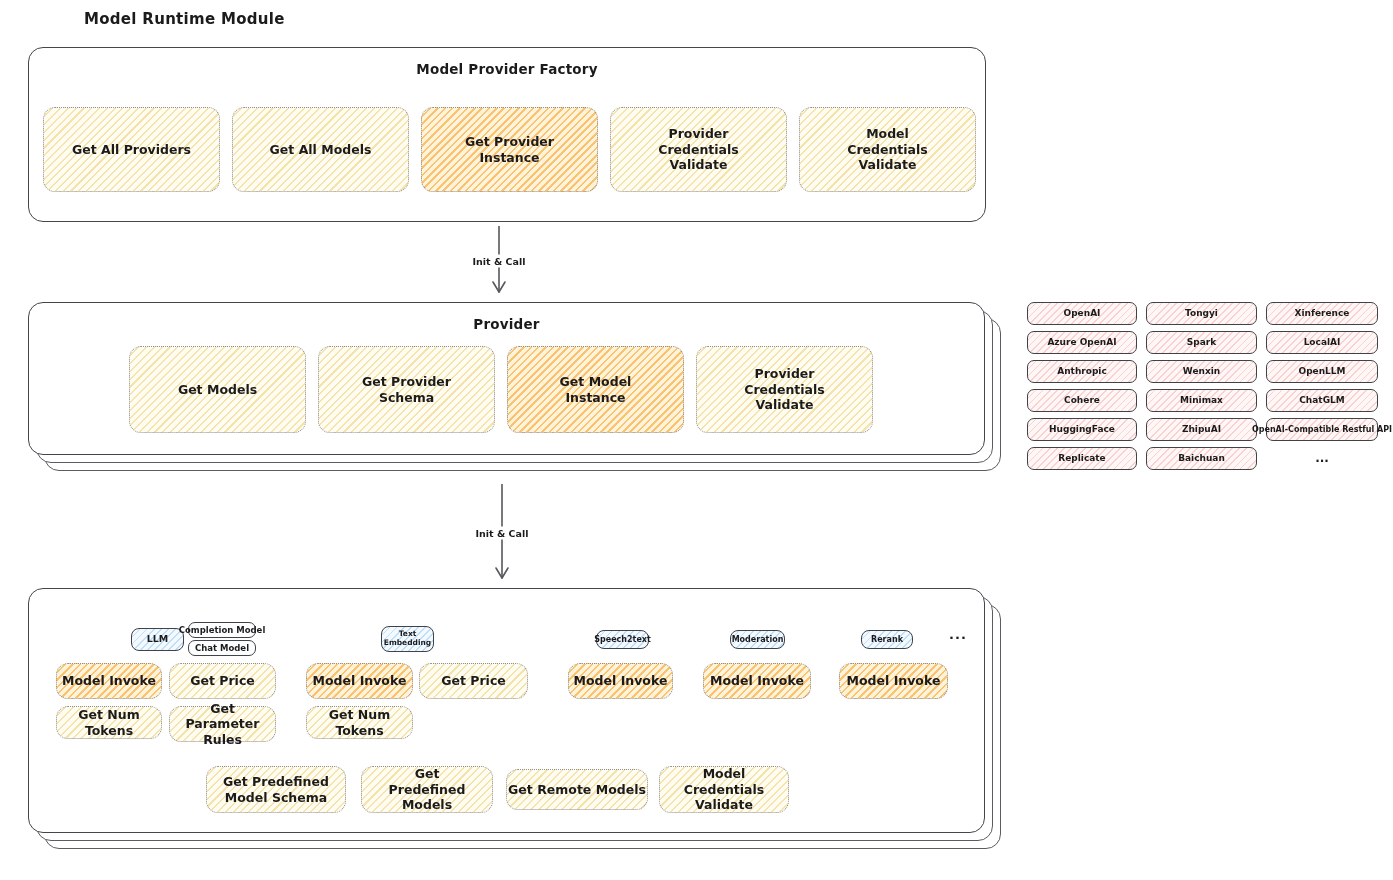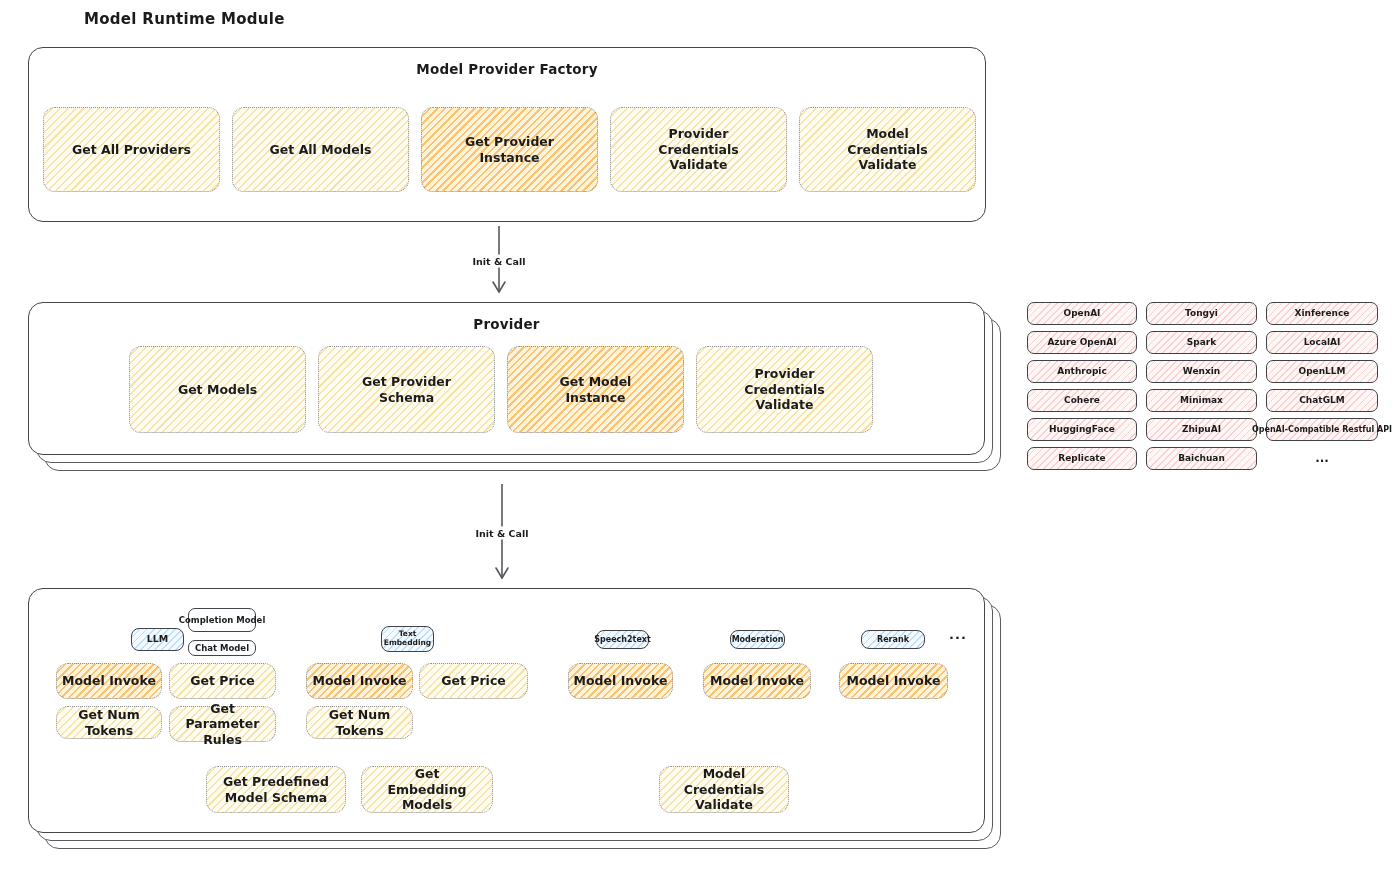--- a/index.html
+++ b/index.html
@@ -106,42 +106,43 @@
     </svg>
     <div class="arrow-label">Init &amp; Call</div>
   </div>
 
   <div class="stack model" style="left:28px; top:588px; width:957px; height:245px;">
     <div class="layer l2"></div>
     <div class="layer l1"></div>
     <div class="card">
 
       <div class="badge abs" style="left:102px; top:39px; width:53px; height:23px; font-size:9.5px;">LLM</div>
-      <div class="minibadge abs" style="left:159px; top:19px; width:68px; height:24px;">Completion Model</div>
+      <div class="minibadge abs" style="left:159px; top:33px; width:68px; height:16px;">Completion Model</div>
       <div class="minibadge abs" style="left:159px; top:51px; width:68px; height:16px;">Chat Model</div>
       <div class="badge abs" style="left:352px; top:37px; width:53px; height:26px; font-size:7.5px; padding:0 6px;">Text Embedding</div>
       <div class="badge abs" style="left:567px; top:41px; width:53px; height:19px; font-size:8px;">Speech2text</div>
       <div class="badge abs" style="left:701px; top:41px; width:55px; height:19px; font-size:8px;">Moderation</div>
-      <div class="badge abs" style="left:832px; top:41px; width:64px; height:19px; font-size:8px;">Rerank</div>
+      <div class="badge abs" style="left:832px; top:41px; width:52px; height:19px; font-size:8px;">Rerank</div>
       <div class="ellipsis abs" style="left:920px; top:38px;">...</div>
 
       <div class="fnbox hl abs" style="left:27px; top:74px; width:106px; height:36px;">Model Invoke</div>
       <div class="fnbox abs" style="left:140px; top:74px; width:107px; height:36px;">Get Price</div>
       <div class="fnbox hl abs" style="left:277px; top:74px; width:107px; height:36px;">Model Invoke</div>
       <div class="fnbox abs" style="left:390px; top:74px; width:109px; height:36px;">Get Price</div>
       <div class="fnbox hl abs" style="left:539px; top:74px; width:105px; height:36px;">Model Invoke</div>
       <div class="fnbox hl abs" style="left:674px; top:74px; width:108px; height:36px;">Model Invoke</div>
       <div class="fnbox hl abs" style="left:810px; top:74px; width:109px; height:36px;">Model Invoke</div>
 
       <div class="fnbox abs" style="left:27px; top:117px; width:106px; height:33px;">Get Num Tokens</div>
       <div class="fnbox abs" style="left:140px; top:117px; width:107px; height:36px; padding:0 14px;">Get Parameter Rules</div>
       <div class="fnbox abs" style="left:277px; top:117px; width:107px; height:33px;">Get Num Tokens</div>
 
       <div class="fnbox abs" style="left:177px; top:177px; width:140px; height:47px; padding:0 10px;">Get Predefined Model Schema</div>
-      <div class="fnbox abs" style="left:332px; top:177px; width:132px; height:47px; padding:0 20px;">Get Embedding Models</div>
+      <div class="fnbox abs" style="left:332px; top:177px; width:132px; height:47px; padding:0 20px;">Get Predefined Models</div>
+      <div class="fnbox abs" style="left:477px; top:180px; width:142px; height:41px;">Get Remote Models</div>
       <div class="fnbox abs" style="left:630px; top:177px; width:130px; height:47px; padding:0 14px;">Model Credentials Validate</div>
     </div>
   </div>
 
   <div class="pgrid">
     <div class="pcell">OpenAI</div>
     <div class="pcell">Tongyi</div>
     <div class="pcell">Xinference</div>
     <div class="pcell">Azure OpenAI</div>
     <div class="pcell">Spark</div>

